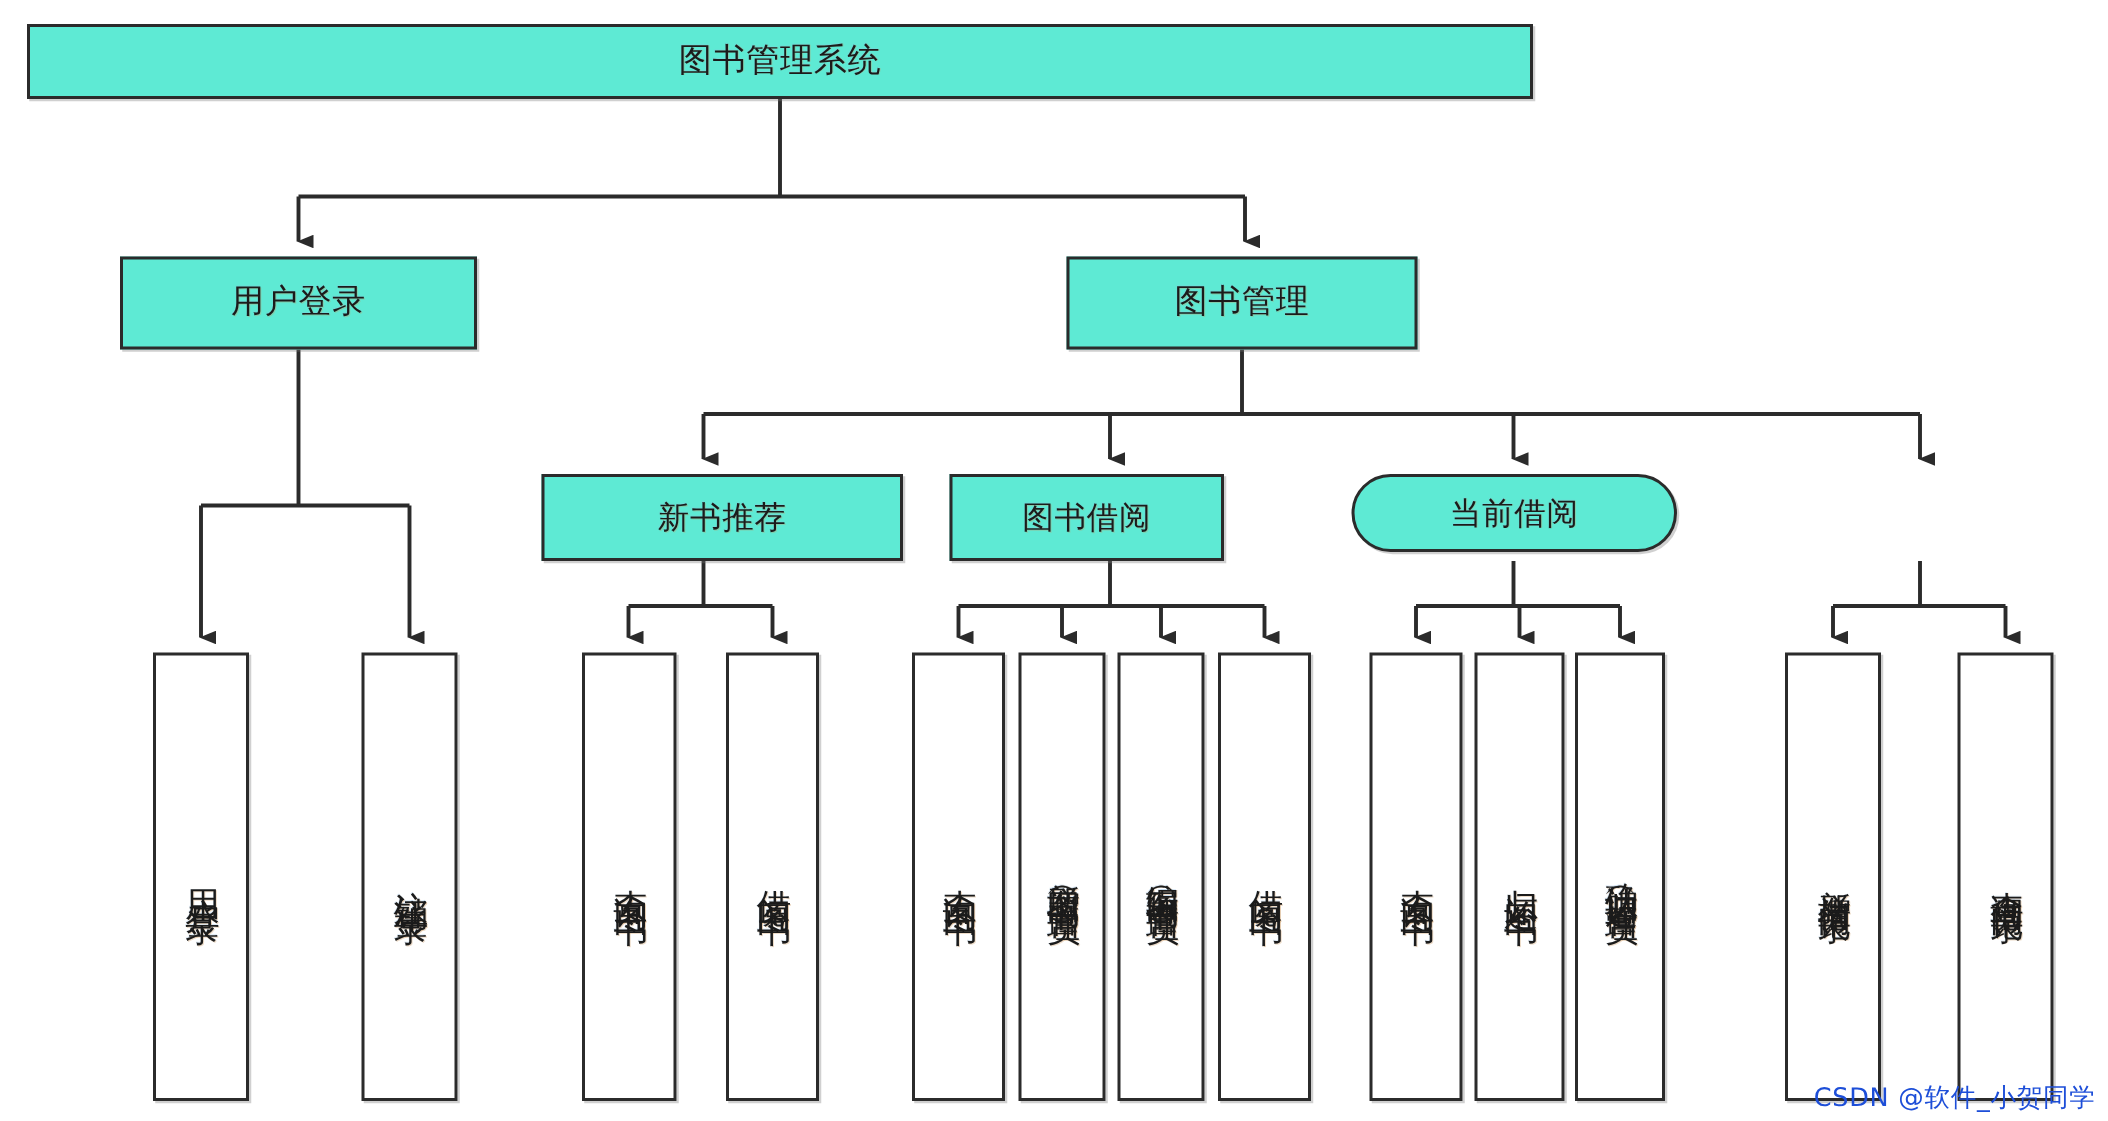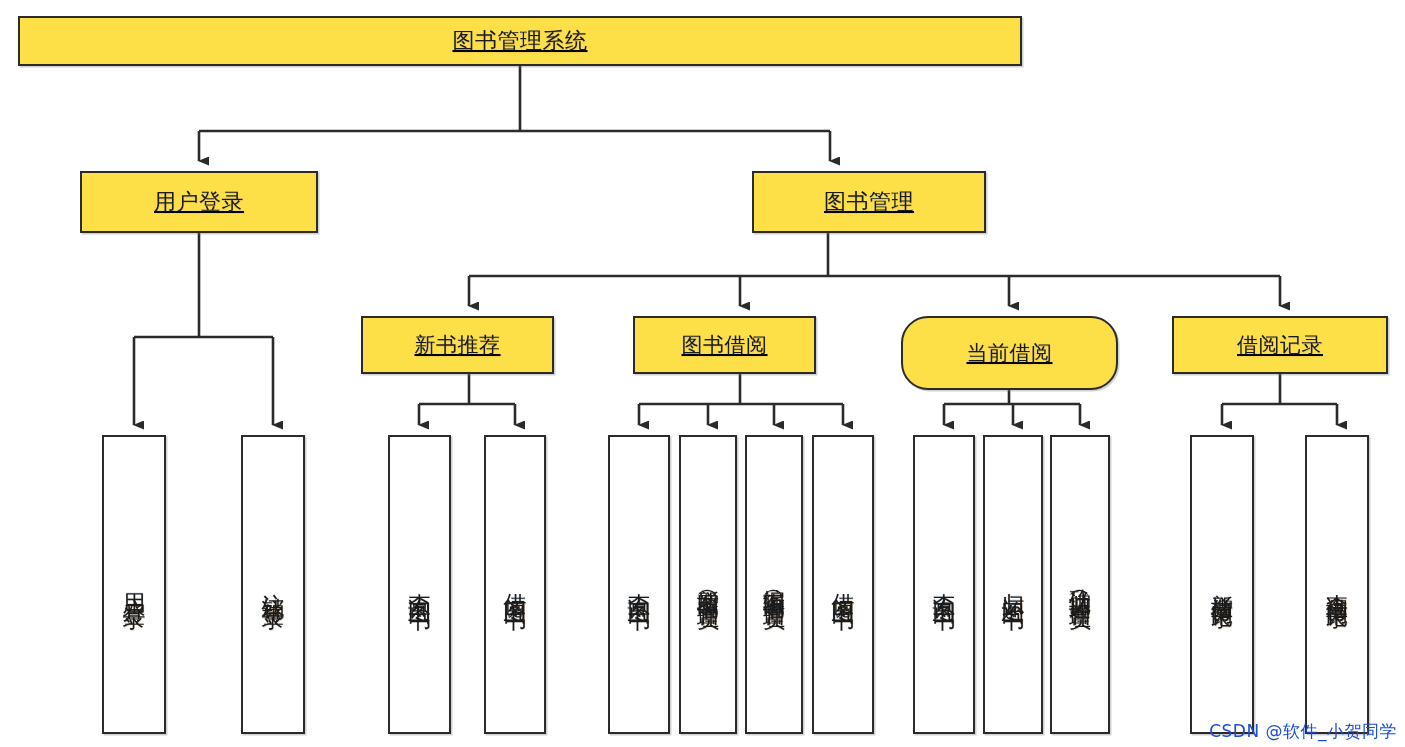--- a/index.html
+++ b/index.html
@@ -20,27 +20,26 @@
   #diagram-svg {
     position: absolute;
     left: 0;
     top: 0;
     width: 1405px;
     height: 747px;
   }
   .node-box {
     position: absolute;
     box-sizing: border-box;
-    background: #fde047;
+    background: #5eead4;
     border: 2.2px solid #2b2b2b;
     box-shadow: 1.5px 1.5px 0 rgba(120,120,120,0.35);
     display: flex;
     align-items: center;
     justify-content: center;
-    text-decoration: underline;
   }
   .node-label {
     color: #1b1b1b;
     font-size: 21px;
     line-height: 1.15;
     letter-spacing: 0.5px;
     white-space: nowrap;
     text-shadow: 0.6px 0.6px 0 rgba(200,150,90,0.33), -0.4px -0.4px 0 rgba(150,190,225,0.30);
   }
   .level-root .node-label { font-size: 22px; }
@@ -134,35 +133,32 @@
     </g>
   </svg>
 
   <div class="node-box level-root" style="left:18px; top:16px; width:1004px; height:50px;">
     <span class="node-label">图书管理系统</span>
   </div>
 
   <div class="node-box level-1" style="left:80px; top:171px; width:238px; height:62px;">
     <span class="node-label">用户登录</span>
   </div>
-  <div class="node-box level-1" style="left:711px; top:171px; width:234px; height:62px;margin-left:41px;">
+  <div class="node-box level-1" style="left:711px; top:171px; width:234px; height:62px;">
     <span class="node-label">图书管理</span>
   </div>
 
-  <div class="node-box level-2" style="left:361px; top:316px; width:193px; height:58px;">
+  <div class="node-box level-2" style="left:361px; top:316px; width:241px; height:58px;">
     <span class="node-label">新书推荐</span>
   </div>
   <div class="node-box level-2" style="left:633px; top:316px; width:183px; height:58px;">
     <span class="node-label">图书借阅</span>
   </div>
-  <div class="node-box level-2" style="left:901px; top:316px; width:217px; height:74px;border-radius:27px;">
+  <div class="node-box level-2" style="left:901px; top:316px; width:217px; height:52px;border-radius:27px;">
     <span class="node-label">当前借阅</span>
-  </div>
-  <div class="node-box level-2" style="left:1172px; top:316px; width:216px; height:58px;">
-    <span class="node-label">借阅记录</span>
   </div>
 
   <div class="leaf-box" style="left:102px; top:435px; width:64px; height:299px;">
     <span class="leaf-label">用户登录</span>
   </div>
   <div class="leaf-box" style="left:241px; top:435px; width:64px; height:299px;">
     <span class="leaf-label">注销登录</span>
   </div>
   <div class="leaf-box" style="left:388px; top:435px; width:63px; height:299px;">
     <span class="leaf-label">查询图书</span>

